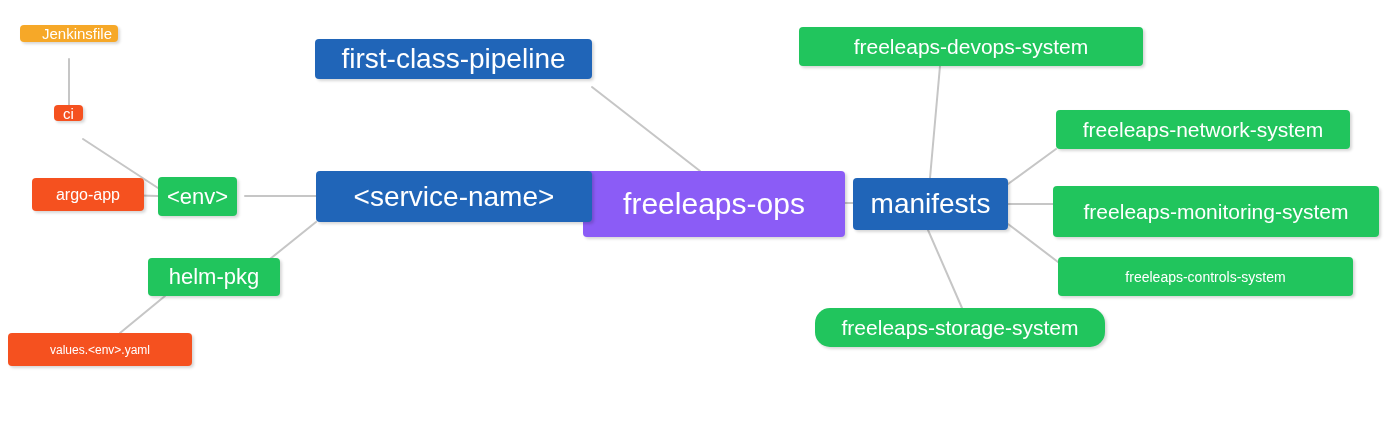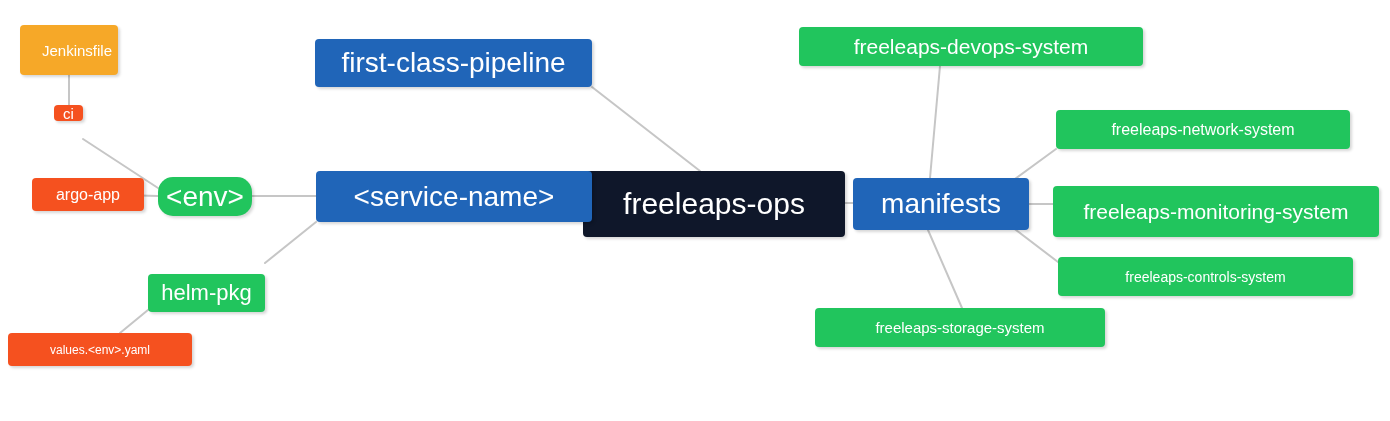--- a/index.html
+++ b/index.html
@@ -40,21 +40,21 @@
     box-shadow: 2px 2px 3px rgba(0,0,0,0.16);
     padding: 0 10px;
     z-index: 2;
     cursor: pointer;
   }
   .node-label {
     display: block;
     white-space: nowrap;
   }
   
-  .c-root   { background: #0f172a; }
+  .c-root   { background: #8b5cf6; }
   .c-blue   { background: #2065b8; }
   .c-green  { background: #21c55d; }
   .c-orange { background: #f6a828; }
   .c-red    { background: #f5511f; }
 </style>
 </head>
 <body>
 
 <div id="mindmap">
 
@@ -75,54 +75,54 @@
       <line x1="928" y1="230" x2="962" y2="308" stroke="#c6c6c6" stroke-width="2" stroke-linecap="round"></line>
     </svg>
 
   <div id="node-layer">
       <div class="node c-root" style="left: 583px; top: 171px; width: 262px; height: 66px; font-size: 30px;">
         <span class="node-label">freeleaps-ops</span>
       </div>
       <div class="node c-blue" style="left: 316px; top: 171px; width: 276px; height: 51px; font-size: 28px;">
         <span class="node-label">&lt;service-name&gt;</span>
       </div>
-      <div class="node c-blue" style="left: 853px; top: 178px; width: 176px; height: 52px; font-size: 28px;">
+      <div class="node c-blue" style="left: 853px; top: 178px; width: 155px; height: 52px; font-size: 28px;">
         <span class="node-label">manifests</span>
       </div>
-      <div class="node c-blue" style="left: 315px; top: 39px; width: 277px; height: 48px; font-size: 28px;">
+      <div class="node c-blue" style="left: 315px; top: 39px; width: 277px; height: 40px; font-size: 28px;">
         <span class="node-label">first-class-pipeline</span>
       </div>
-      <div class="node c-green" style="left: 158px; top: 177px; width: 94px; height: 39px; font-size: 28px; border-radius: 15px;">
+      <div class="node c-green" style="left: 158px; top: 177px; width: 79px; height: 39px; font-size: 22px;">
         <span class="node-label">&lt;env&gt;</span>
       </div>
-      <div class="node c-green" style="left: 148px; top: 274px; width: 117px; height: 38px; font-size: 22px;">
+      <div class="node c-green" style="left: 148px; top: 258px; width: 132px; height: 38px; font-size: 22px;">
         <span class="node-label">helm-pkg</span>
       </div>
-      <div class="node c-orange" style="left: 20px; top: 25px; width: 98px; height: 50px; font-size: 15px; padding-left: 26px;">
+      <div class="node c-orange" style="left: 20px; top: 25px; width: 98px; height: 17px; font-size: 15px; padding-left: 26px;">
         <span class="node-label">Jenkinsfile</span>
       </div>
       <div class="node c-red" style="left: 54px; top: 105px; width: 29px; height: 16px; font-size: 15px;">
         <span class="node-label">ci</span>
       </div>
       <div class="node c-red" style="left: 32px; top: 178px; width: 112px; height: 33px; font-size: 16px;">
         <span class="node-label">argo-app</span>
       </div>
       <div class="node c-red" style="left: 8px; top: 333px; width: 184px; height: 33px; font-size: 12px;">
         <span class="node-label">values.&lt;env&gt;.yaml</span>
       </div>
       <div class="node c-green" style="left: 799px; top: 27px; width: 344px; height: 39px; font-size: 21px;">
         <span class="node-label">freeleaps-devops-system</span>
       </div>
-      <div class="node c-green" style="left: 1056px; top: 110px; width: 294px; height: 39px; font-size: 16px;">
+      <div class="node c-green" style="left: 1056px; top: 110px; width: 294px; height: 39px; font-size: 21px;">
         <span class="node-label">freeleaps-network-system</span>
       </div>
       <div class="node c-green" style="left: 1053px; top: 186px; width: 326px; height: 51px; font-size: 21px;">
         <span class="node-label">freeleaps-monitoring-system</span>
       </div>
       <div class="node c-green" style="left: 1058px; top: 257px; width: 295px; height: 39px; font-size: 14px;">
         <span class="node-label">freeleaps-controls-system</span>
       </div>
-      <div class="node c-green" style="left: 815px; top: 308px; width: 290px; height: 39px; font-size: 15px;">
+      <div class="node c-green" style="left: 815px; top: 308px; width: 290px; height: 39px; font-size: 21px; border-radius: 15px;">
         <span class="node-label">freeleaps-storage-system</span>
       </div>
     </div>
 
 </div>
 
 </body></html>

